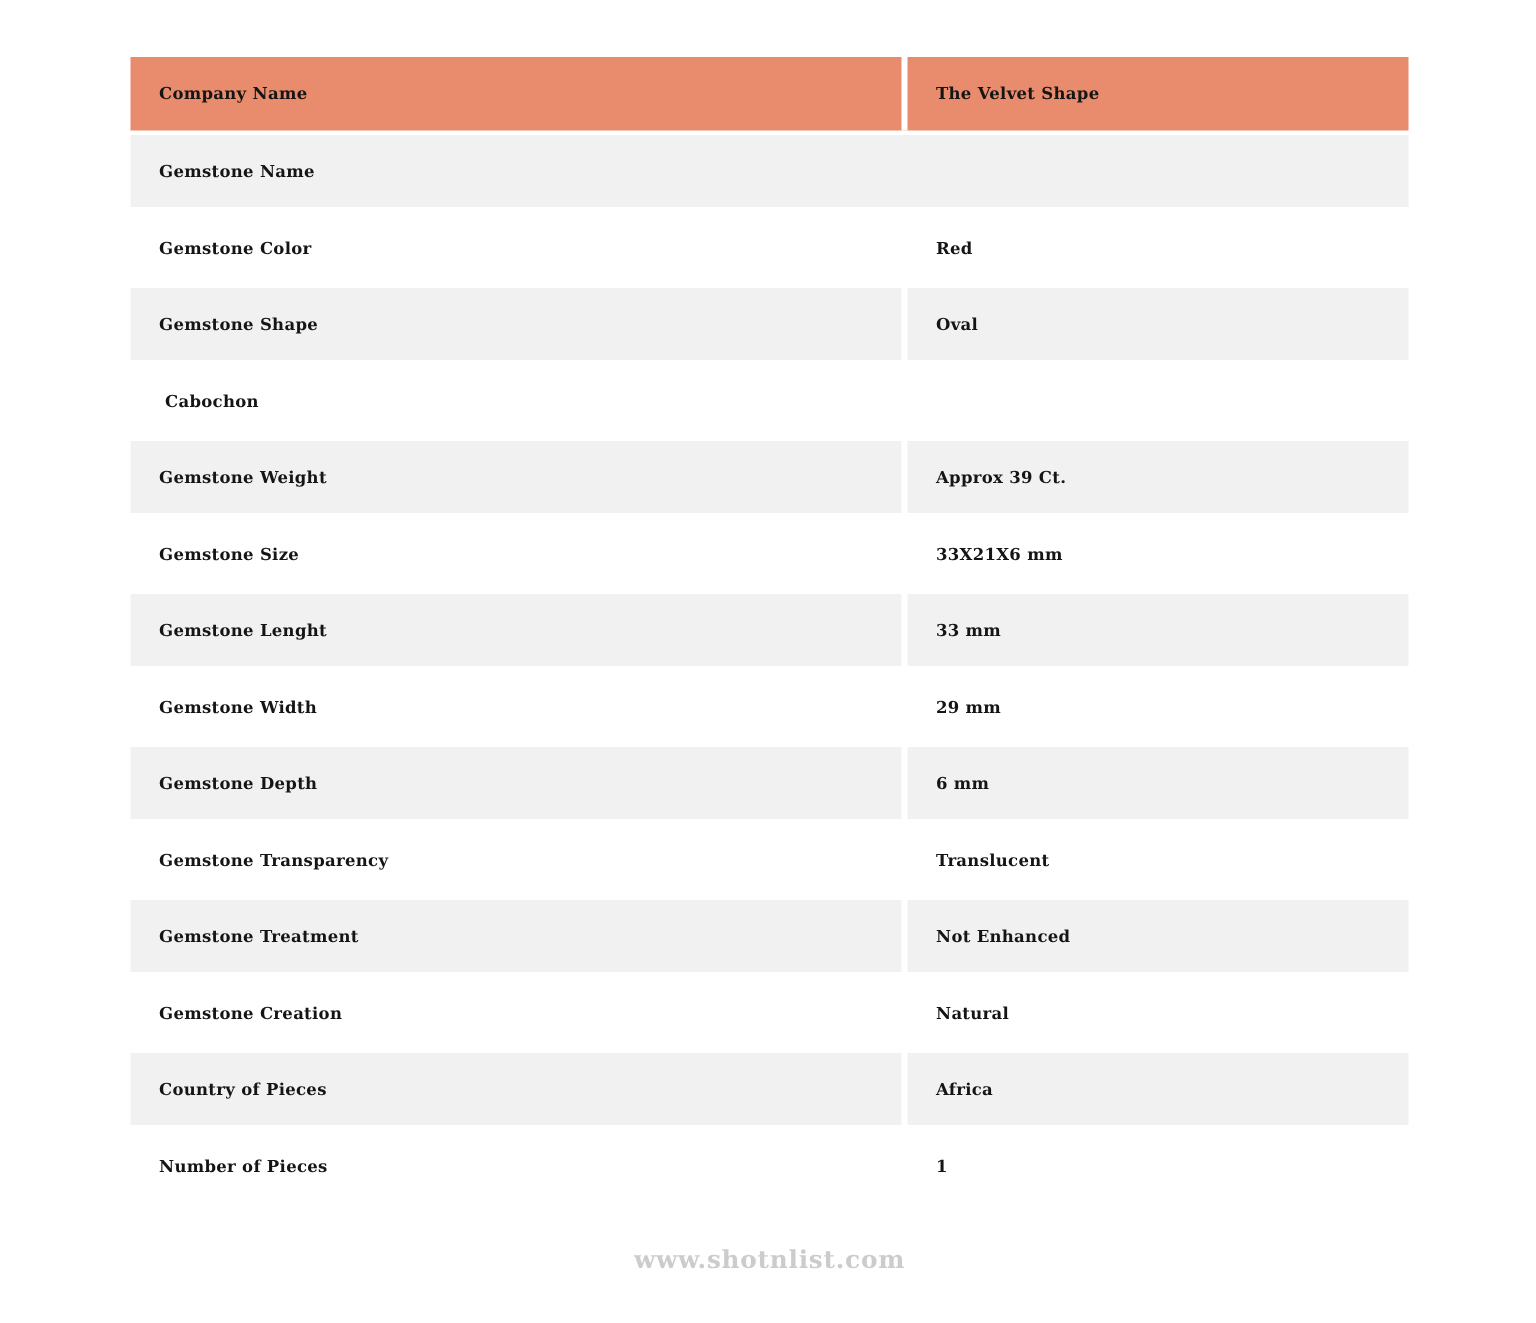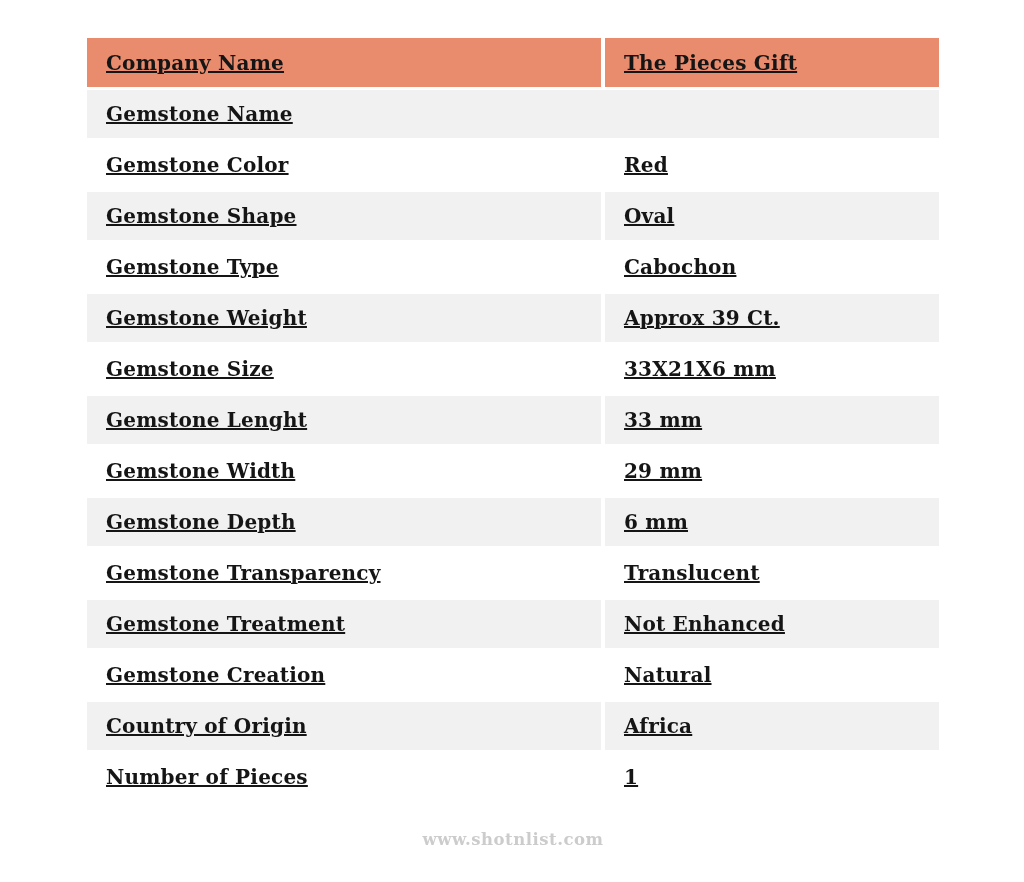--- a/index.html
+++ b/index.html
@@ -23,26 +23,25 @@
     height:48px;
     margin-bottom:3px;
     background:var(--row-bg);
   }
   .row:nth-child(even){background:var(--stripe-bg);}
   .row.header{background:var(--header-bg);height:49px;}
   .cell{
     display:flex;
     align-items:center;
     font-weight:bold;
-    font-size:20px;
+    font-size:11px;
     letter-spacing:0.2px;
     padding-left:19px;
     overflow:hidden;
     white-space:nowrap;
-    text-decoration:underline;
   }
   .cell.left{width:514px;}
   .cell.right{
     width:338px;
     border-left:4px solid #ffffff;
   }
   .watermark{
     position:absolute;
     left:87px;top:830px;
     width:852px;
@@ -52,35 +51,34 @@
     letter-spacing:0.5px;
     color:var(--watermark);
   }
 </style>
 </head>
 <body>
 
 <div class="spec-table">
   <div class="row header">
     <div class="cell left">Company Name</div>
-    <div class="cell right">The Pieces Gift</div>
+    <div class="cell right">The Velvet Shape</div>
   </div>
   <div class="row">
     <div class="cell left">Gemstone Name</div>
   </div>
   <div class="row">
     <div class="cell left">Gemstone Color</div>
     <div class="cell right">Red</div>
   </div>
   <div class="row">
     <div class="cell left">Gemstone Shape</div>
     <div class="cell right">Oval</div>
   </div>
   <div class="row">
-    <div class="cell left">Gemstone Type</div>
     <div class="cell right">Cabochon</div>
   </div>
   <div class="row">
     <div class="cell left">Gemstone Weight</div>
     <div class="cell right">Approx 39 Ct.</div>
   </div>
   <div class="row">
     <div class="cell left">Gemstone Size</div>
     <div class="cell right">33X21X6 mm</div>
   </div>
@@ -102,21 +100,21 @@
   </div>
   <div class="row">
     <div class="cell left">Gemstone Treatment</div>
     <div class="cell right">Not Enhanced</div>
   </div>
   <div class="row">
     <div class="cell left">Gemstone Creation</div>
     <div class="cell right">Natural</div>
   </div>
   <div class="row">
-    <div class="cell left">Country of Origin</div>
+    <div class="cell left">Country of Pieces</div>
     <div class="cell right">Africa</div>
   </div>
   <div class="row">
     <div class="cell left">Number of Pieces</div>
     <div class="cell right">1</div>
   </div>
 </div>
 
 <div class="watermark">www.shotnlist.com</div>
 

